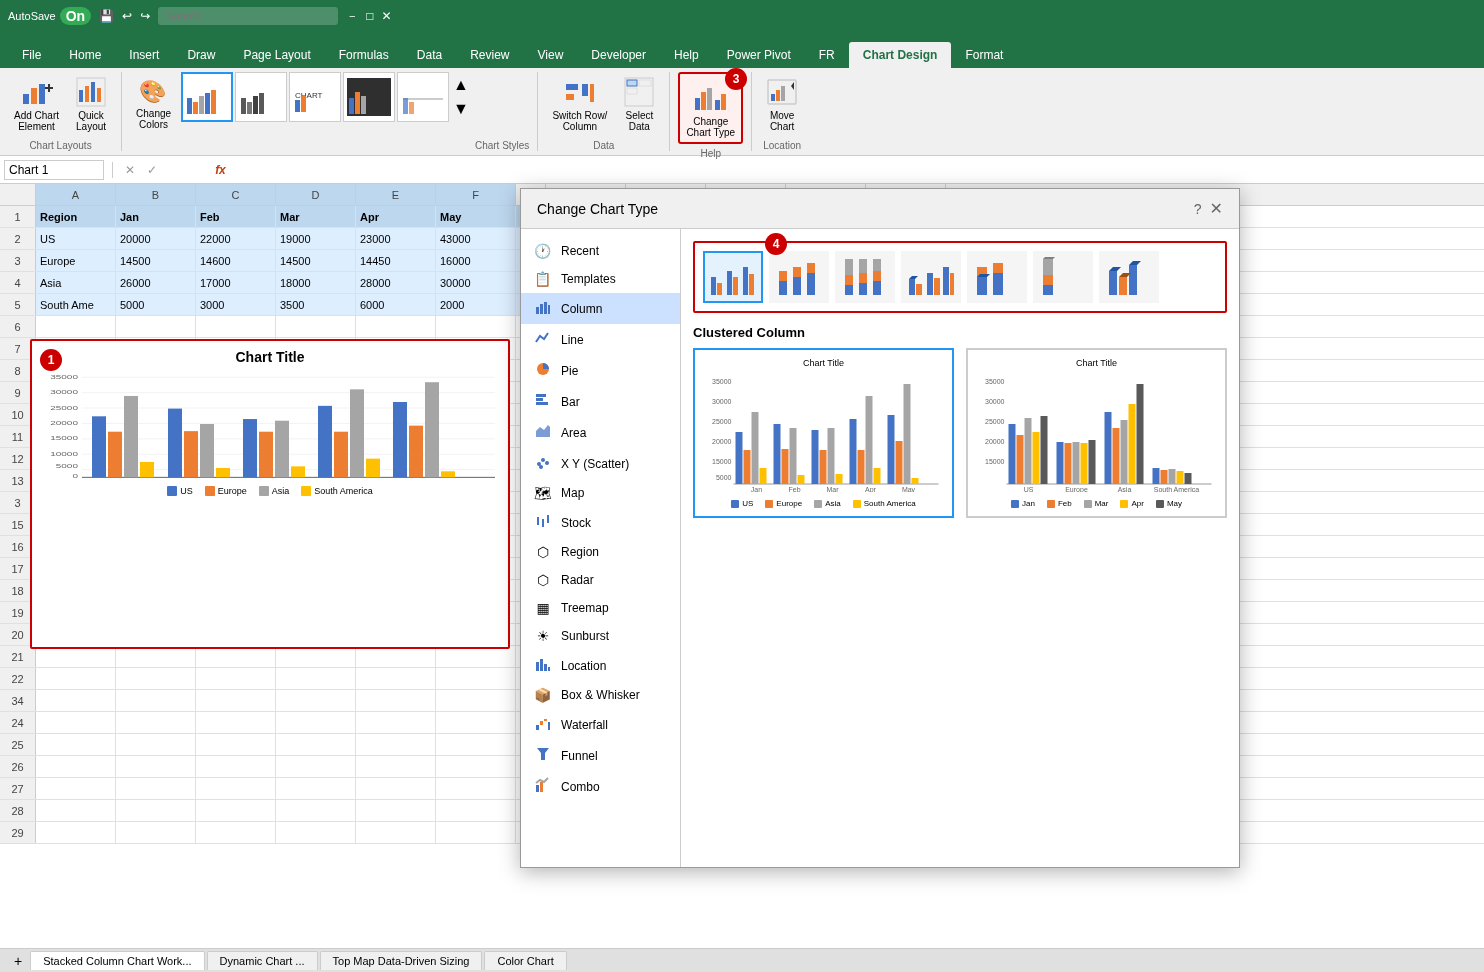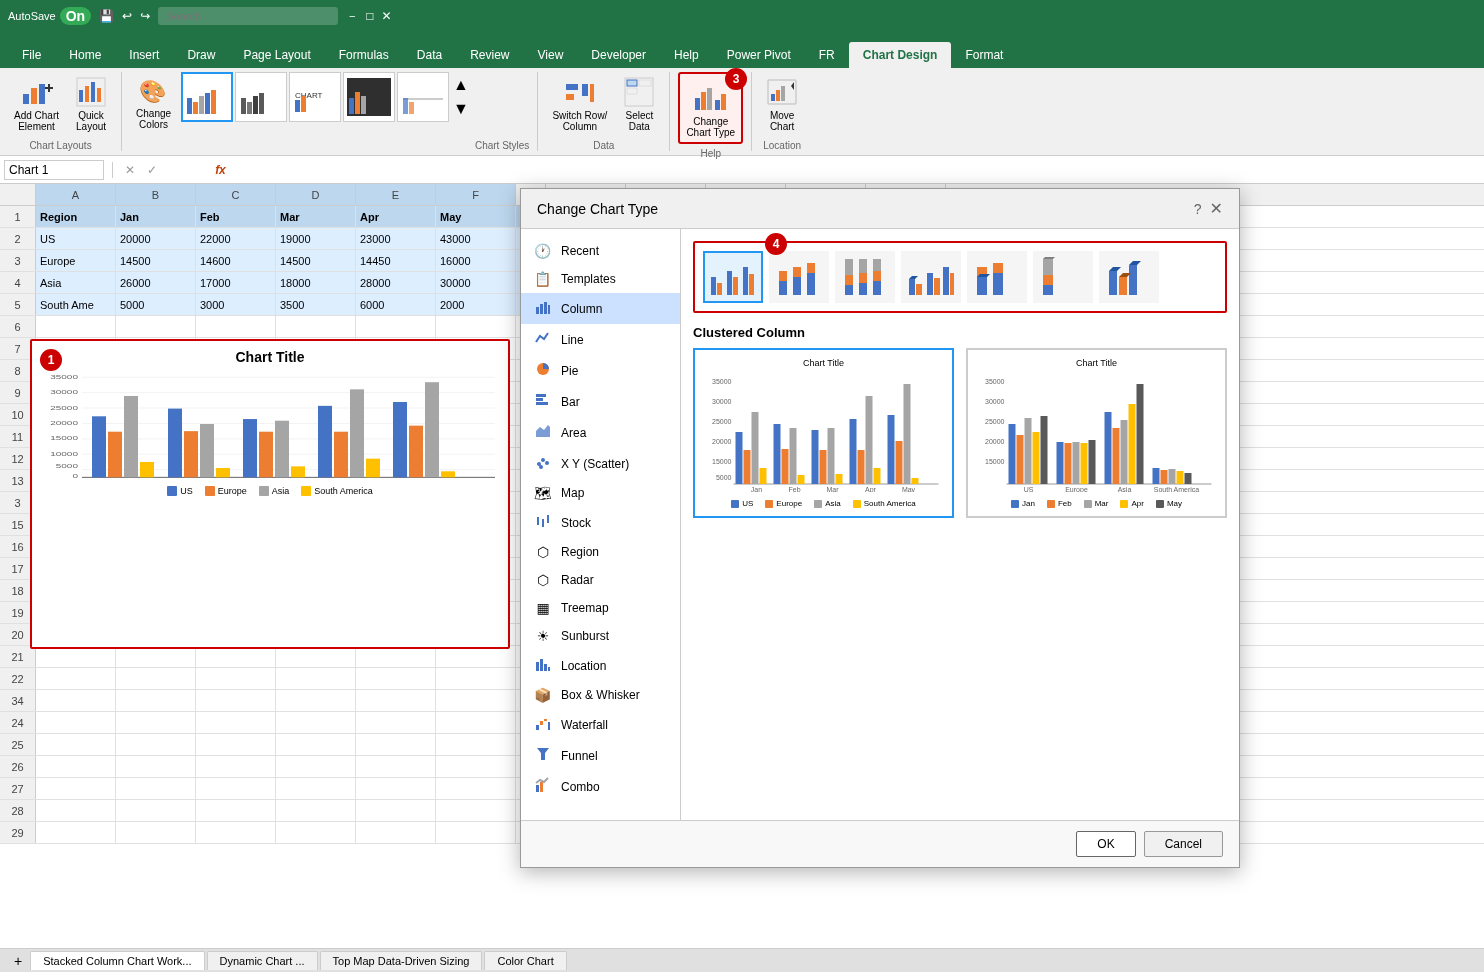--- a/index.html
+++ b/index.html
@@ -1450,24 +1450,20 @@
             <div class="legend-item">
                 <div class="legend-dot" style="background:#595959;width:8px;height:8px;"></div>
                 <span>May</span>
               </div>
           </div>
         </div>
       </div>
     </div>
   </div>
 
-  <div id="modal-footer">
-    <button class="modal-btn primary">OK</button>
-    <button class="modal-btn">Cancel</button>
-  </div>
 </div>
 
 <div id="sheet-tabs">
   <span style="cursor:pointer;padding:0 6px;font-size:14px;">+</span>
   <div class="sheet-tab active-sheet">Stacked Column Chart Work...</div>
   <div class="sheet-tab">Dynamic Chart ...</div>
   <div class="sheet-tab">Top Map  Data-Driven  Sizing</div>
   <div class="sheet-tab">Color  Chart</div>
 </div>
 

